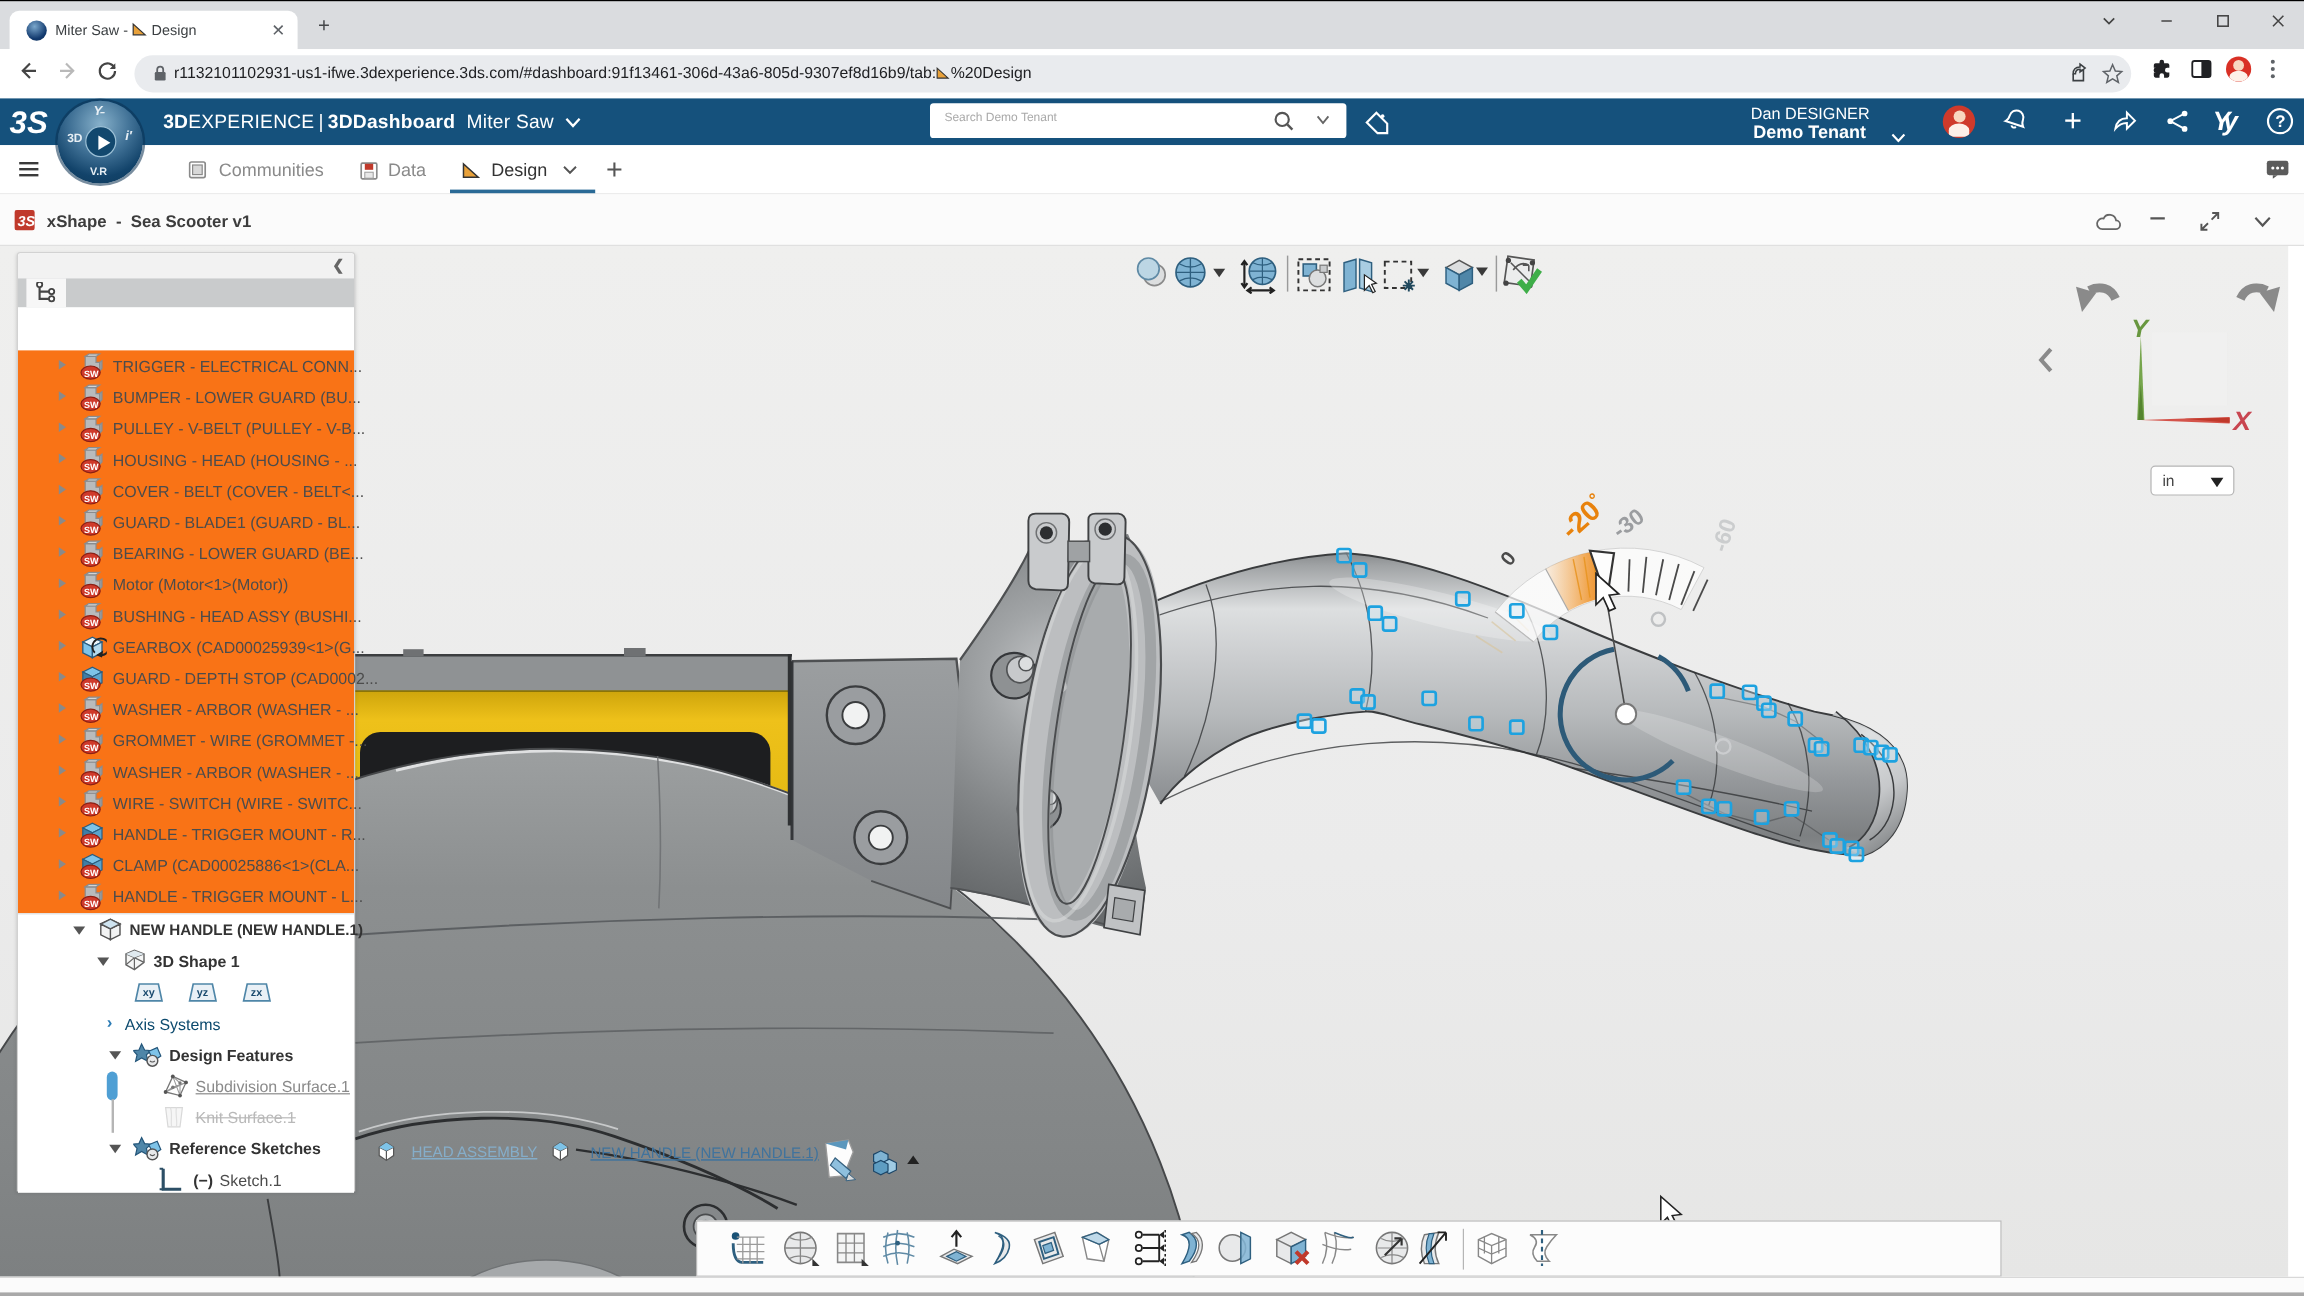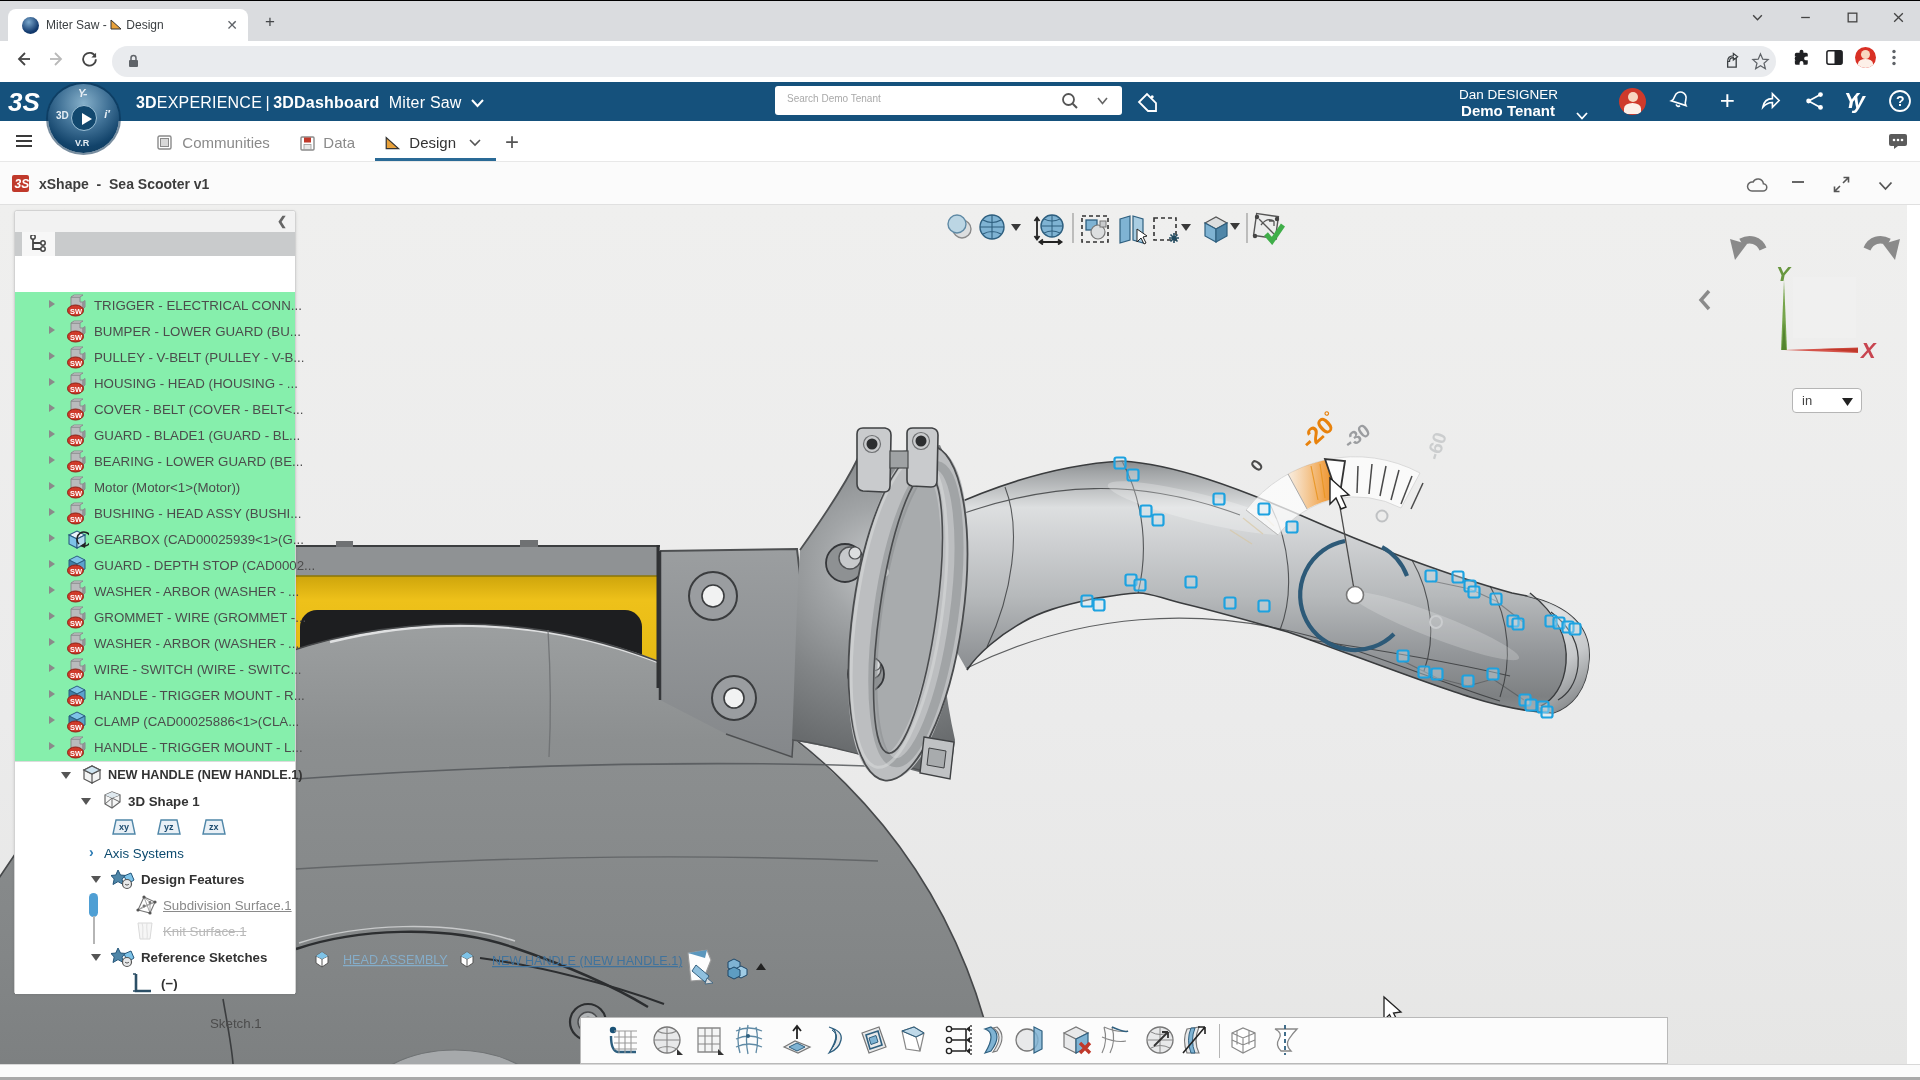--- a/index.html
+++ b/index.html
@@ -47,21 +47,21 @@
 
 #tree { position:absolute; left:14px; top:5px; width:282px; height:783px; background:#fff; border:1px solid #d2d2d2; border-radius:3px 3px 0 0; box-shadow:0 1px 3px rgba(0,0,0,.12); }
 #tree .top { position:absolute; left:0; top:0; width:280px; height:21px; background:#f2f2f2; border-radius:3px 3px 0 0; }
 #tree .top .coll { position:absolute; right:8px; top:3px; color:#666; font-size:12px; font-weight:bold; }
 #tree .tabstrip { position:absolute; left:0; top:21px; width:280px; height:24px; background:#c9cbcc; }
 #tree .tabstrip .ttab { position:absolute; left:7px; top:0; width:33px; height:24px; background:#f7f7f7; }
 #tree .hdr { position:absolute; left:0; top:45px; width:280px; height:36px; background:#f7f7f7; border-bottom:1px solid #e4e4e4; }
 #tree .hdr .t { position:absolute; left:9px; top:9px; font-size:14.5px; color:#3c3c3c; }
 #tree .hdr .sep { position:absolute; right:32px; top:5px; width:1px; height:26px; background:#d5d5d5; }
 #tree .hdr .dots { position:absolute; right:12px; top:4px; color:#555; font-size:13px; letter-spacing:0; }
-#rows-upper { position:absolute; left:0; top:81px; width:280px; height:469px; background:#86efac; }
+#rows-upper { position:absolute; left:0; top:81px; width:280px; height:469px; background:#f97316; }
 #rows-lower { position:absolute; left:0; top:550px; width:280px; height:233px; background:#fff; border-top:1px solid #dcdcdc; }
 .trow { position:relative; height:26px; white-space:nowrap; }
 .trow .arr { position:absolute; top:8px; width:0; height:0; border-left:6px solid #8a8a8a; border-top:4.5px solid transparent; border-bottom:4.5px solid transparent; }
 .trow .arrd { position:absolute; top:10px; width:0; height:0; border-top:7px solid #555; border-left:5px solid transparent; border-right:5px solid transparent; }
 .trow .ic { position:absolute; top:2px; }
 .trow .tx { position:absolute; top:6px; font-size:13.3px; color:#4c4c4c; }
 .b { font-weight:bold; color:#333 !important; }
 
 #btb { position:absolute; left:580px; top:792px; width:1088px; height:67px; }
 #btb .iconbar { position:absolute; left:0; top:20px; width:1088px; height:47px; background:#fcfcfc; border:1px solid #b9b9b9; }
@@ -107,20 +107,23 @@
       </svg></div>
   <div class="navic" style="left:81px;"><svg width="17" height="17" viewBox="0 0 16 16">
         <path d="M13.6 6.5 A6 6 0 1 0 14 8.6" fill="none" stroke="#444" stroke-width="1.7"></path>
         <path d="M14.2 2.5 L14.2 7 L9.8 7 Z" fill="#444"></path>
       </svg></div>
   <div id="urlpill">
     <div class="lock"><svg width="11" height="14" viewBox="0 0 11 14">
           <rect x="1" y="6" width="9" height="7" rx="1" fill="#5f6368"></rect>
           <path d="M3 6 V4 a2.5 2.5 0 0 1 5 0 V6" fill="none" stroke="#5f6368" stroke-width="1.5"></path>
         </svg></div>
+    <div class="u">r1132101102931-us1-ifwe.3dexperience.3ds.com/#dashboard:91f13461-306d-43a6-805d-9307ef8d16b9/tab:<svg width="12" height="11" viewBox="0 0 13 12" style="vertical-align:-1px">
+          <path d="M1 11 L1 2 L11 11 Z" fill="#e8a13a" stroke="#333" stroke-width="1"></path>
+        </svg>%20Design</div>
     <div style="position:absolute; right:36px; top:6px;"><svg width="19" height="19" viewBox="0 0 20 20">
           <path d="M7 10 V16 H16 V7 H13" fill="none" stroke="#3c4043" stroke-width="1.4"></path>
           <path d="M7 10 C7 6 9 4 13 4 L13 1.5 L17.5 5 L13 8.5 L13 6 C10.5 6 9 7 9 10 Z" fill="none" stroke="#3c4043" stroke-width="1.3"></path>
         </svg></div>
     <div style="position:absolute; right:6px; top:6px;"><svg width="19" height="19" viewBox="0 0 20 20">
           <path d="M10 2 L12.4 7.6 L18 8 L13.7 11.8 L15.1 17.6 L10 14.4 L4.9 17.6 L6.3 11.8 L2 8 L7.6 7.6 Z" fill="none" stroke="#5f6368" stroke-width="1.3"></path>
         </svg></div>
   </div>
   <div class="navic" style="left:1792px; top:7px;"><svg width="19" height="19" viewBox="0 0 20 20">
         <path d="M10 1.8 a2 2 0 0 1 2 2 V5 H15 a1.6 1.6 0 0 1 1.6 1.6 V9 h-1.8 a2 2 0 0 0 0 4 H16.6 V16 a1.6 1.6 0 0 1 -1.6 1.6 H12 v-1.8 a2 2 0 0 0 -4 0 V17.6 H4.6 A1.6 1.6 0 0 1 3 16 V13 h1.8 a2 2 0 0 1 0 -4 H3 V6.6 A1.6 1.6 0 0 1 4.6 5 H8 V3.8 a2 2 0 0 1 2 -2 Z" fill="#202124"></path>
@@ -881,21 +884,21 @@
               <path d="M14 16 a2.5 2.5 0 0 0 4 0" fill="none" stroke="#555" stroke-width="1"></path>
             </svg></div>
           <div class="tx b" style="left:126px;">Reference Sketches</div>
         </div>
 <div class="trow">
           <div class="ic" style="left:116px;"><svg width="24" height="22" viewBox="0 0 24 22">
               <path d="M5 2 L5 19 L20 19" fill="none" stroke="#2c4f66" stroke-width="2.6"></path>
               <path d="M5 2 L2 2 M5 19 L2 19" stroke="#2c4f66" stroke-width="1.6"></path>
             </svg></div>
           <div class="tx" style="left:146px;color:#333;font-weight:bold;">(−)</div>
-          <div class="tx" style="left:195px;margin-top:40px;">Sketch.1</div>
+          <div class="tx" style="left:168px;">Sketch.1</div>
         </div>
       </div>
 </div>
 <div id="btb">
 <div class="chev"><svg width="12" height="8" viewBox="0 0 12 8">
           <path d="M1 1 L6 6 L11 1" fill="none" stroke="#666" stroke-width="1.6"></path>
         </svg></div>
 <div class="iconbar">
         <svg width="34" height="36" viewBox="0 0 34 36" style="position:absolute;left:25px;top:5px;">
           <circle cx="7" cy="7" r="3.2" fill="#1a5276"></circle>

